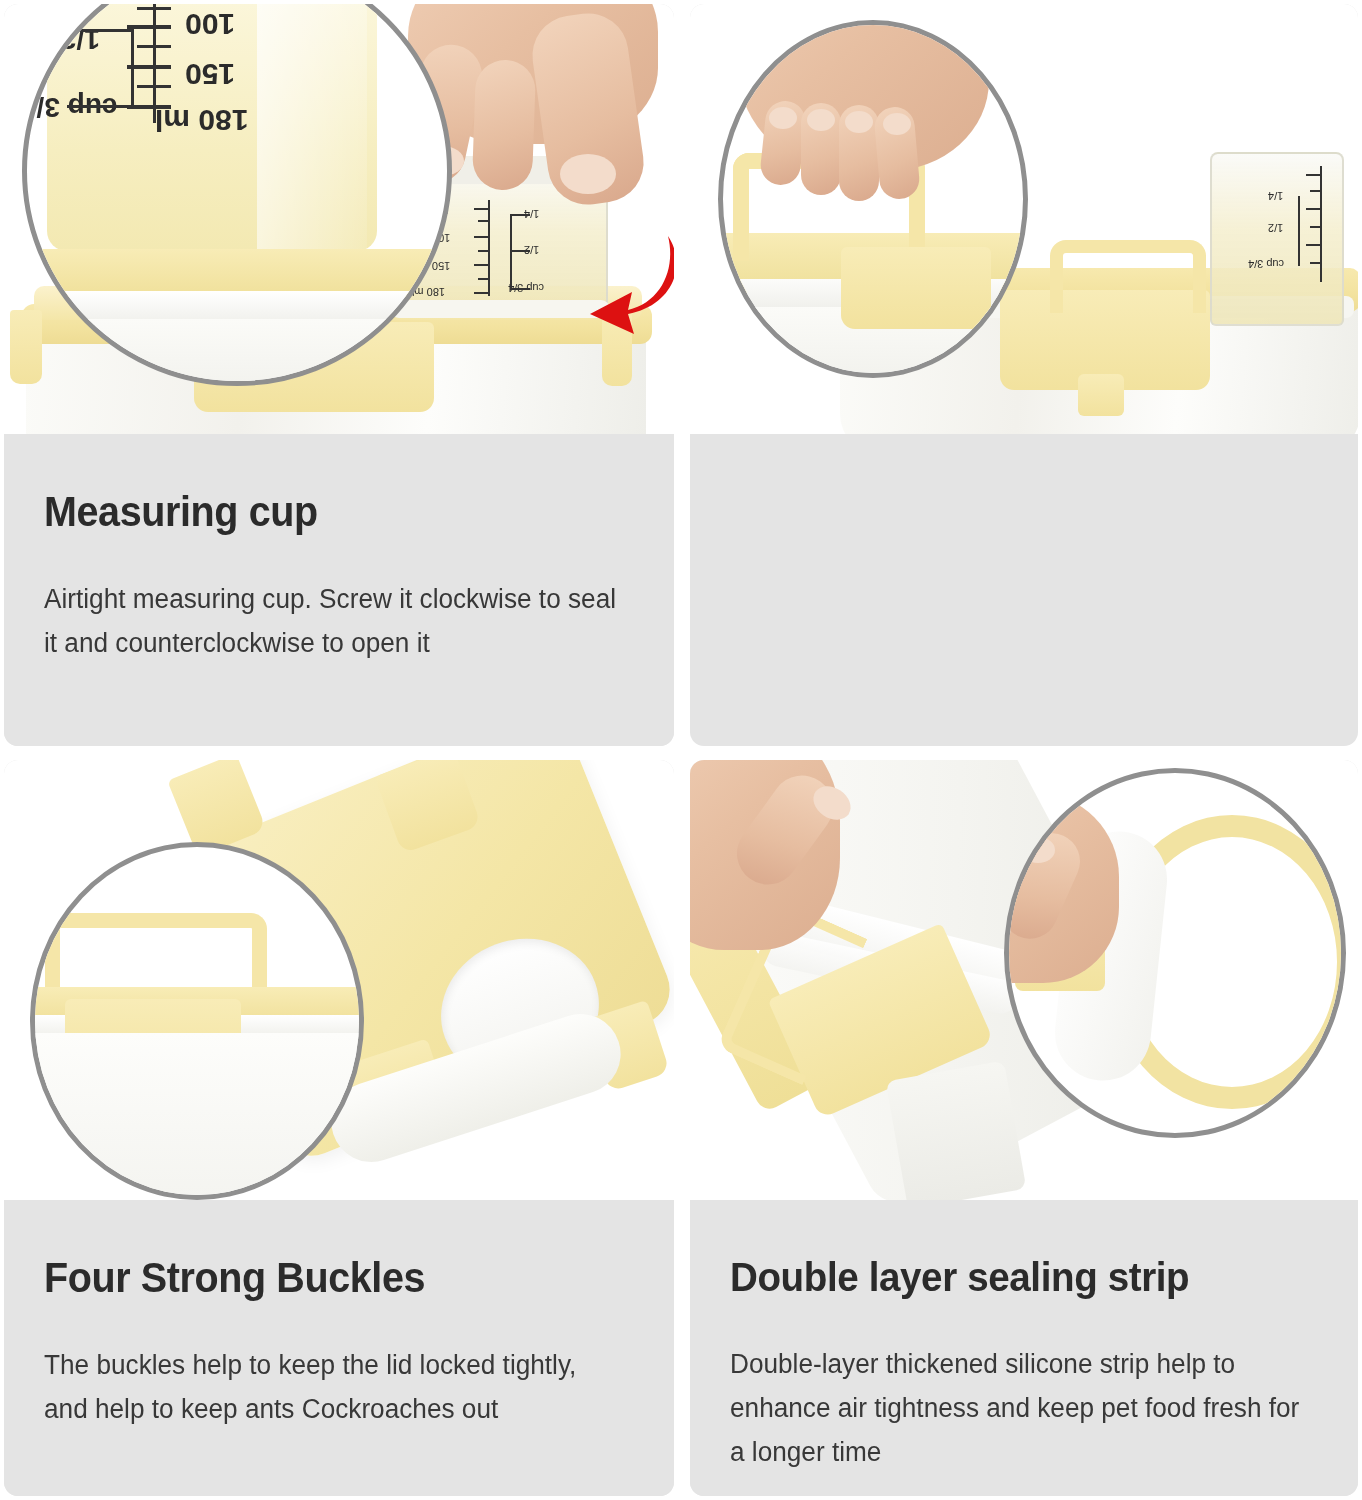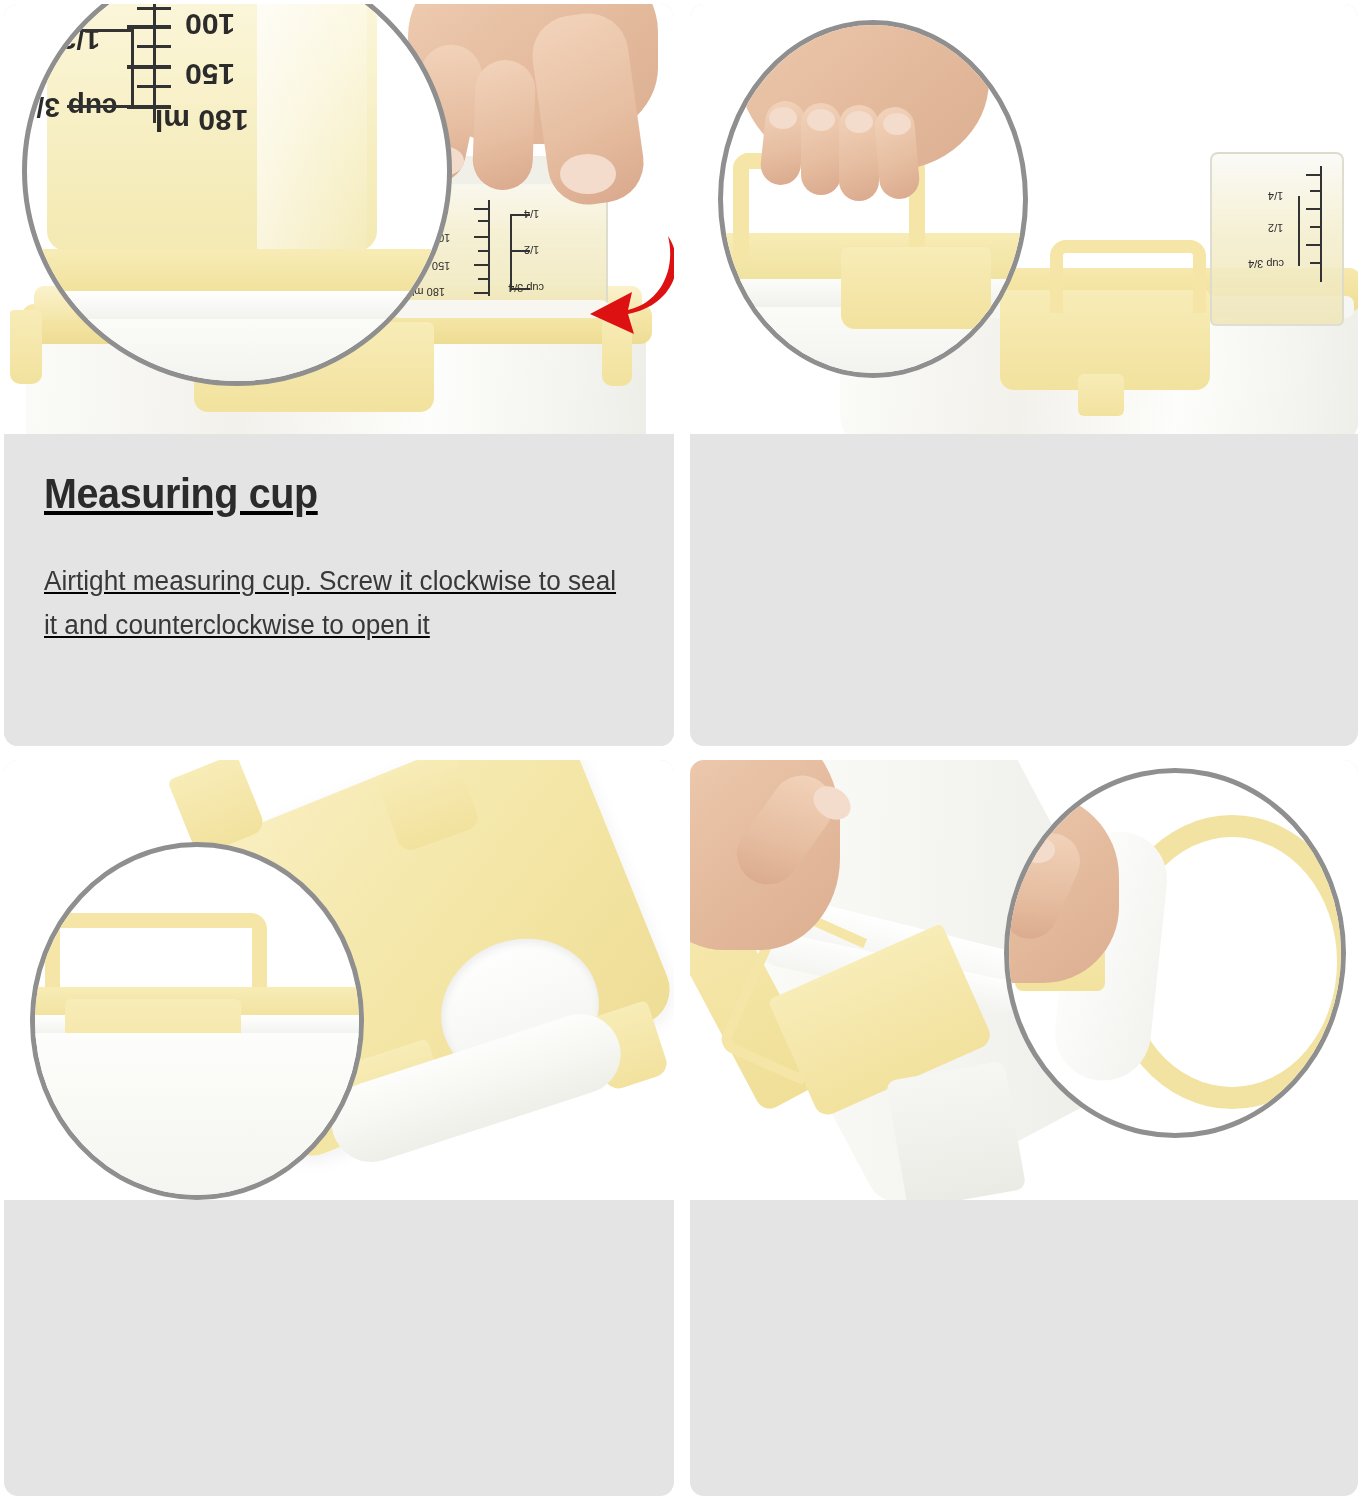--- a/index.html
+++ b/index.html
@@ -28,23 +28,22 @@
   .photo{
     position:relative;
     height:430px;flex:0 0 430px;
     background:#ffffff;
     overflow:hidden;
   }
   .cell.b .photo{height:440px;flex:0 0 440px;}
   .caption{
     flex:1;
     background:#e4e4e4;
-    padding:38px 40px 0 40px;
+    padding:56px 40px 0 40px;
     box-sizing:border-box;
-    text-decoration:underline;
   }
   .title{
     font-size:42px;
     font-weight:bold;
     color:#2b2b2b;
     letter-spacing:-0.4px;
     line-height:1.05;
     margin:0 0 44px 0;
     white-space:nowrap;
     transform:scaleX(0.94);
@@ -313,20 +312,24 @@
           <div style="position:absolute;left:-30px;top:140px;width:400px;height:36px;
                       background:linear-gradient(180deg,#f8ecb6,#f0e09a);"></div>
           <div style="position:absolute;left:-30px;top:168px;width:400px;height:22px;
                       background:linear-gradient(180deg,#ffffff,#f0f0eb);"></div>
           <div class="buckle" style="left:30px;top:152px;width:176px;height:90px;"></div>
           <div style="position:absolute;left:-30px;top:186px;width:400px;height:170px;
                       background:linear-gradient(180deg,#fdfdfb,#f4f4f0);"></div>
         </div>
       </div>
 
+      <div class="caption">
+        <div class="title">Four Strong Buckles</div>
+        <div class="body">The buckles help to keep the lid locked tightly, and help to keep ants Cockroaches out</div>
+      </div>
     </div>
   </div>
 
   <div class="cell r b">
     <div class="panel">
 
       <div class="photo">
 
         <div style="position:absolute;left:74px;top:-30px;width:330px;height:430px;
                     background:linear-gradient(120deg,#fdfdfb 0%,#f4f4f0 55%,#ebebe6 100%);
@@ -355,16 +358,20 @@
                       background:#ffffff;border-radius:50%;"></div>
           <div style="position:absolute;left:54px;top:58px;width:96px;height:250px;
                       background:linear-gradient(100deg,#ffffff,#f2f2ee);border-radius:50px;transform:rotate(6deg);"></div>
           <div class="buckle" style="left:6px;top:118px;width:90px;height:100px;border-radius:8px;"></div>
           <div class="hand" style="left:-80px;top:20px;width:190px;height:190px;border-radius:46% 44% 40% 42%;"></div>
           <div class="finger" style="left:4px;top:58px;width:56px;height:110px;transform:rotate(24deg);"></div>
           <div class="nail" style="left:12px;top:64px;width:34px;height:26px;"></div>
         </div>
       </div>
 
+      <div class="caption">
+        <div class="title sm">Double layer sealing strip</div>
+        <div class="body">Double-layer thickened silicone strip help to enhance air tightness and keep pet food fresh for a longer time</div>
+      </div>
     </div>
   </div>
 
 </div>
 
 </body></html>

